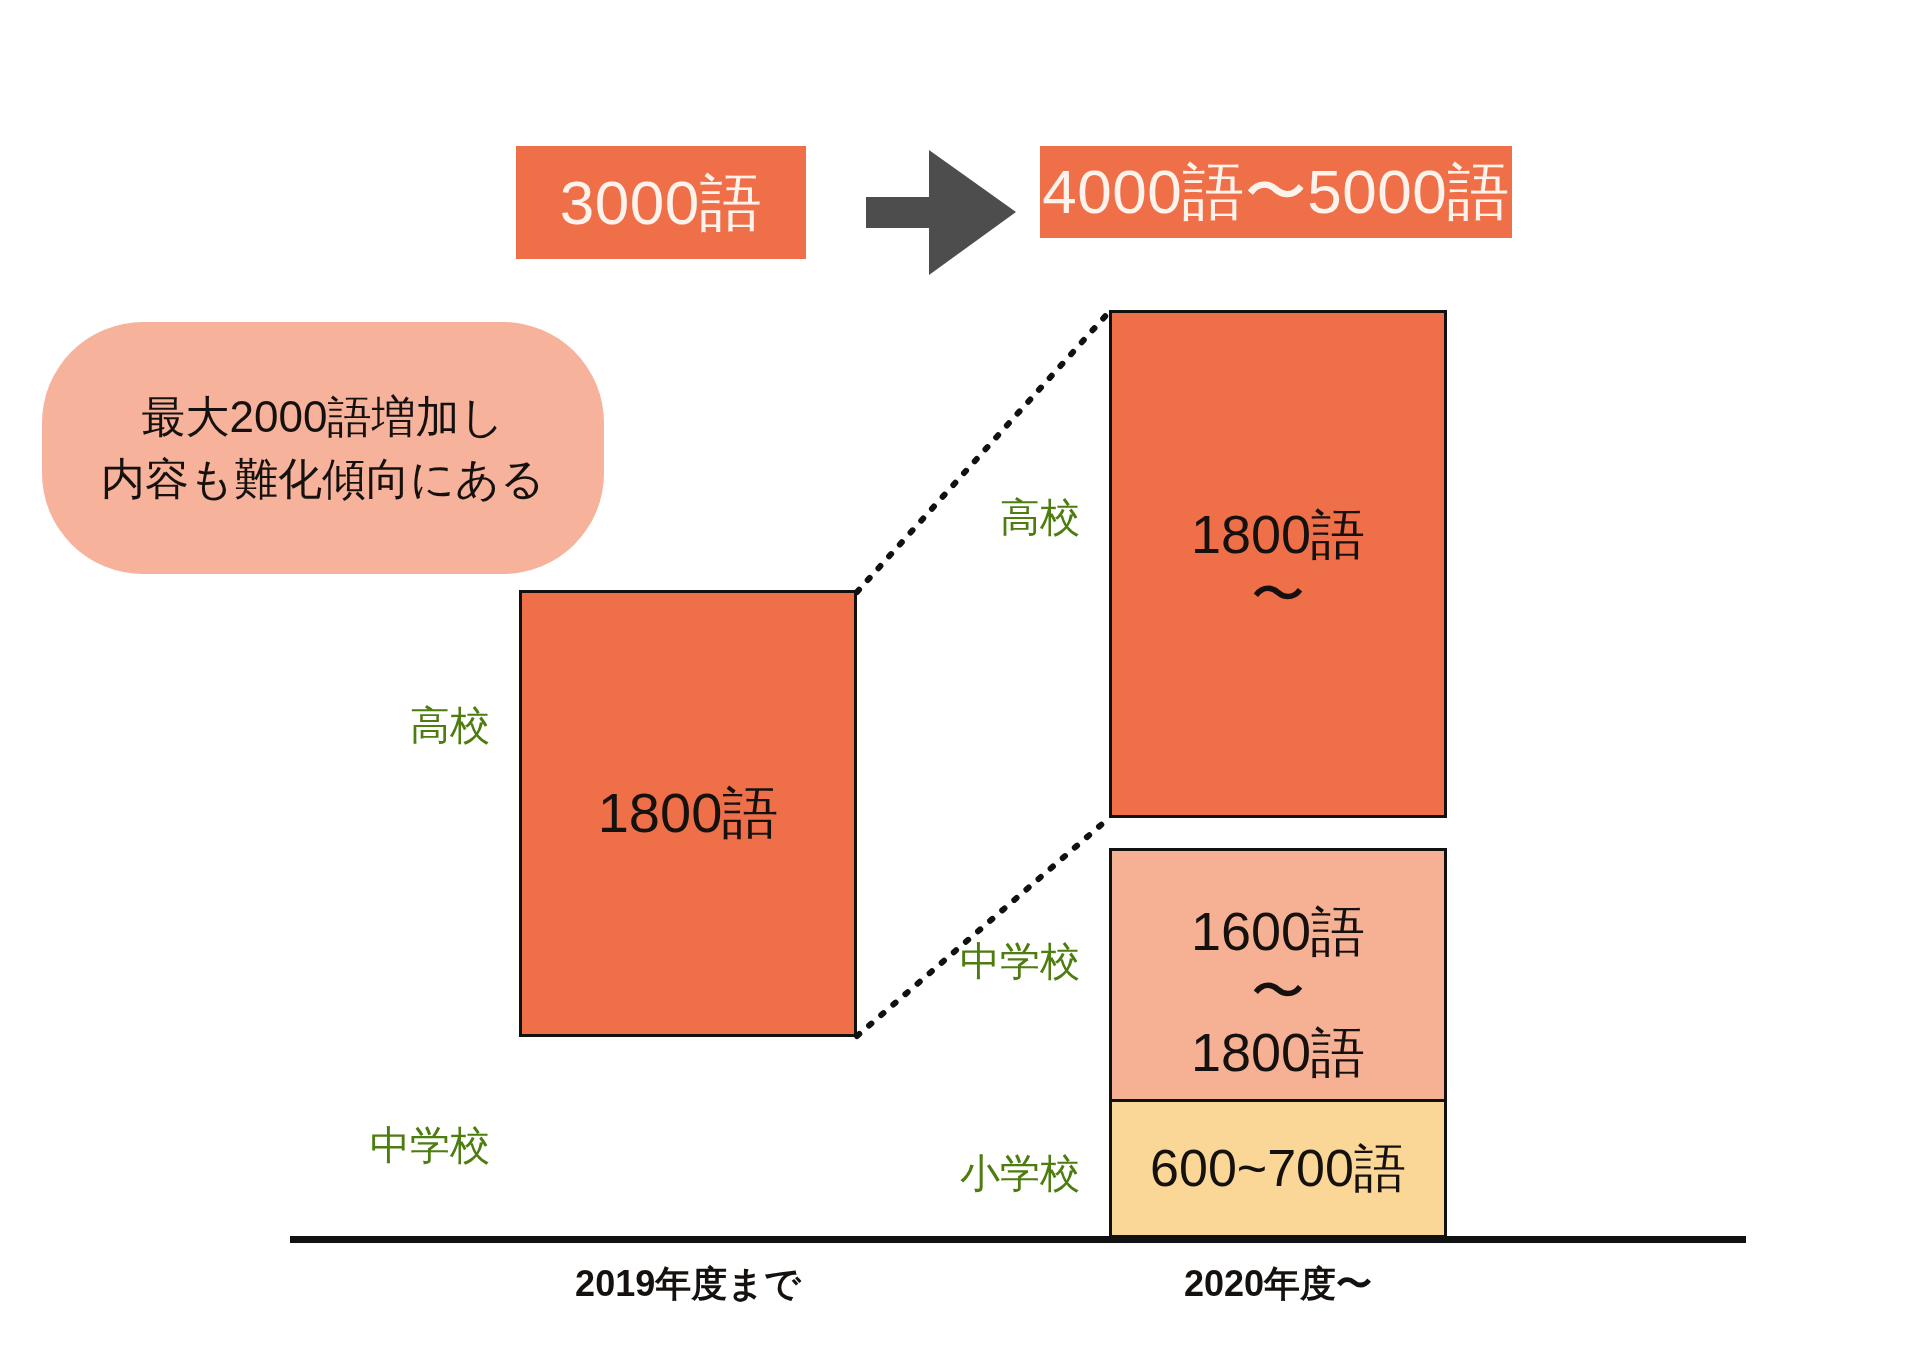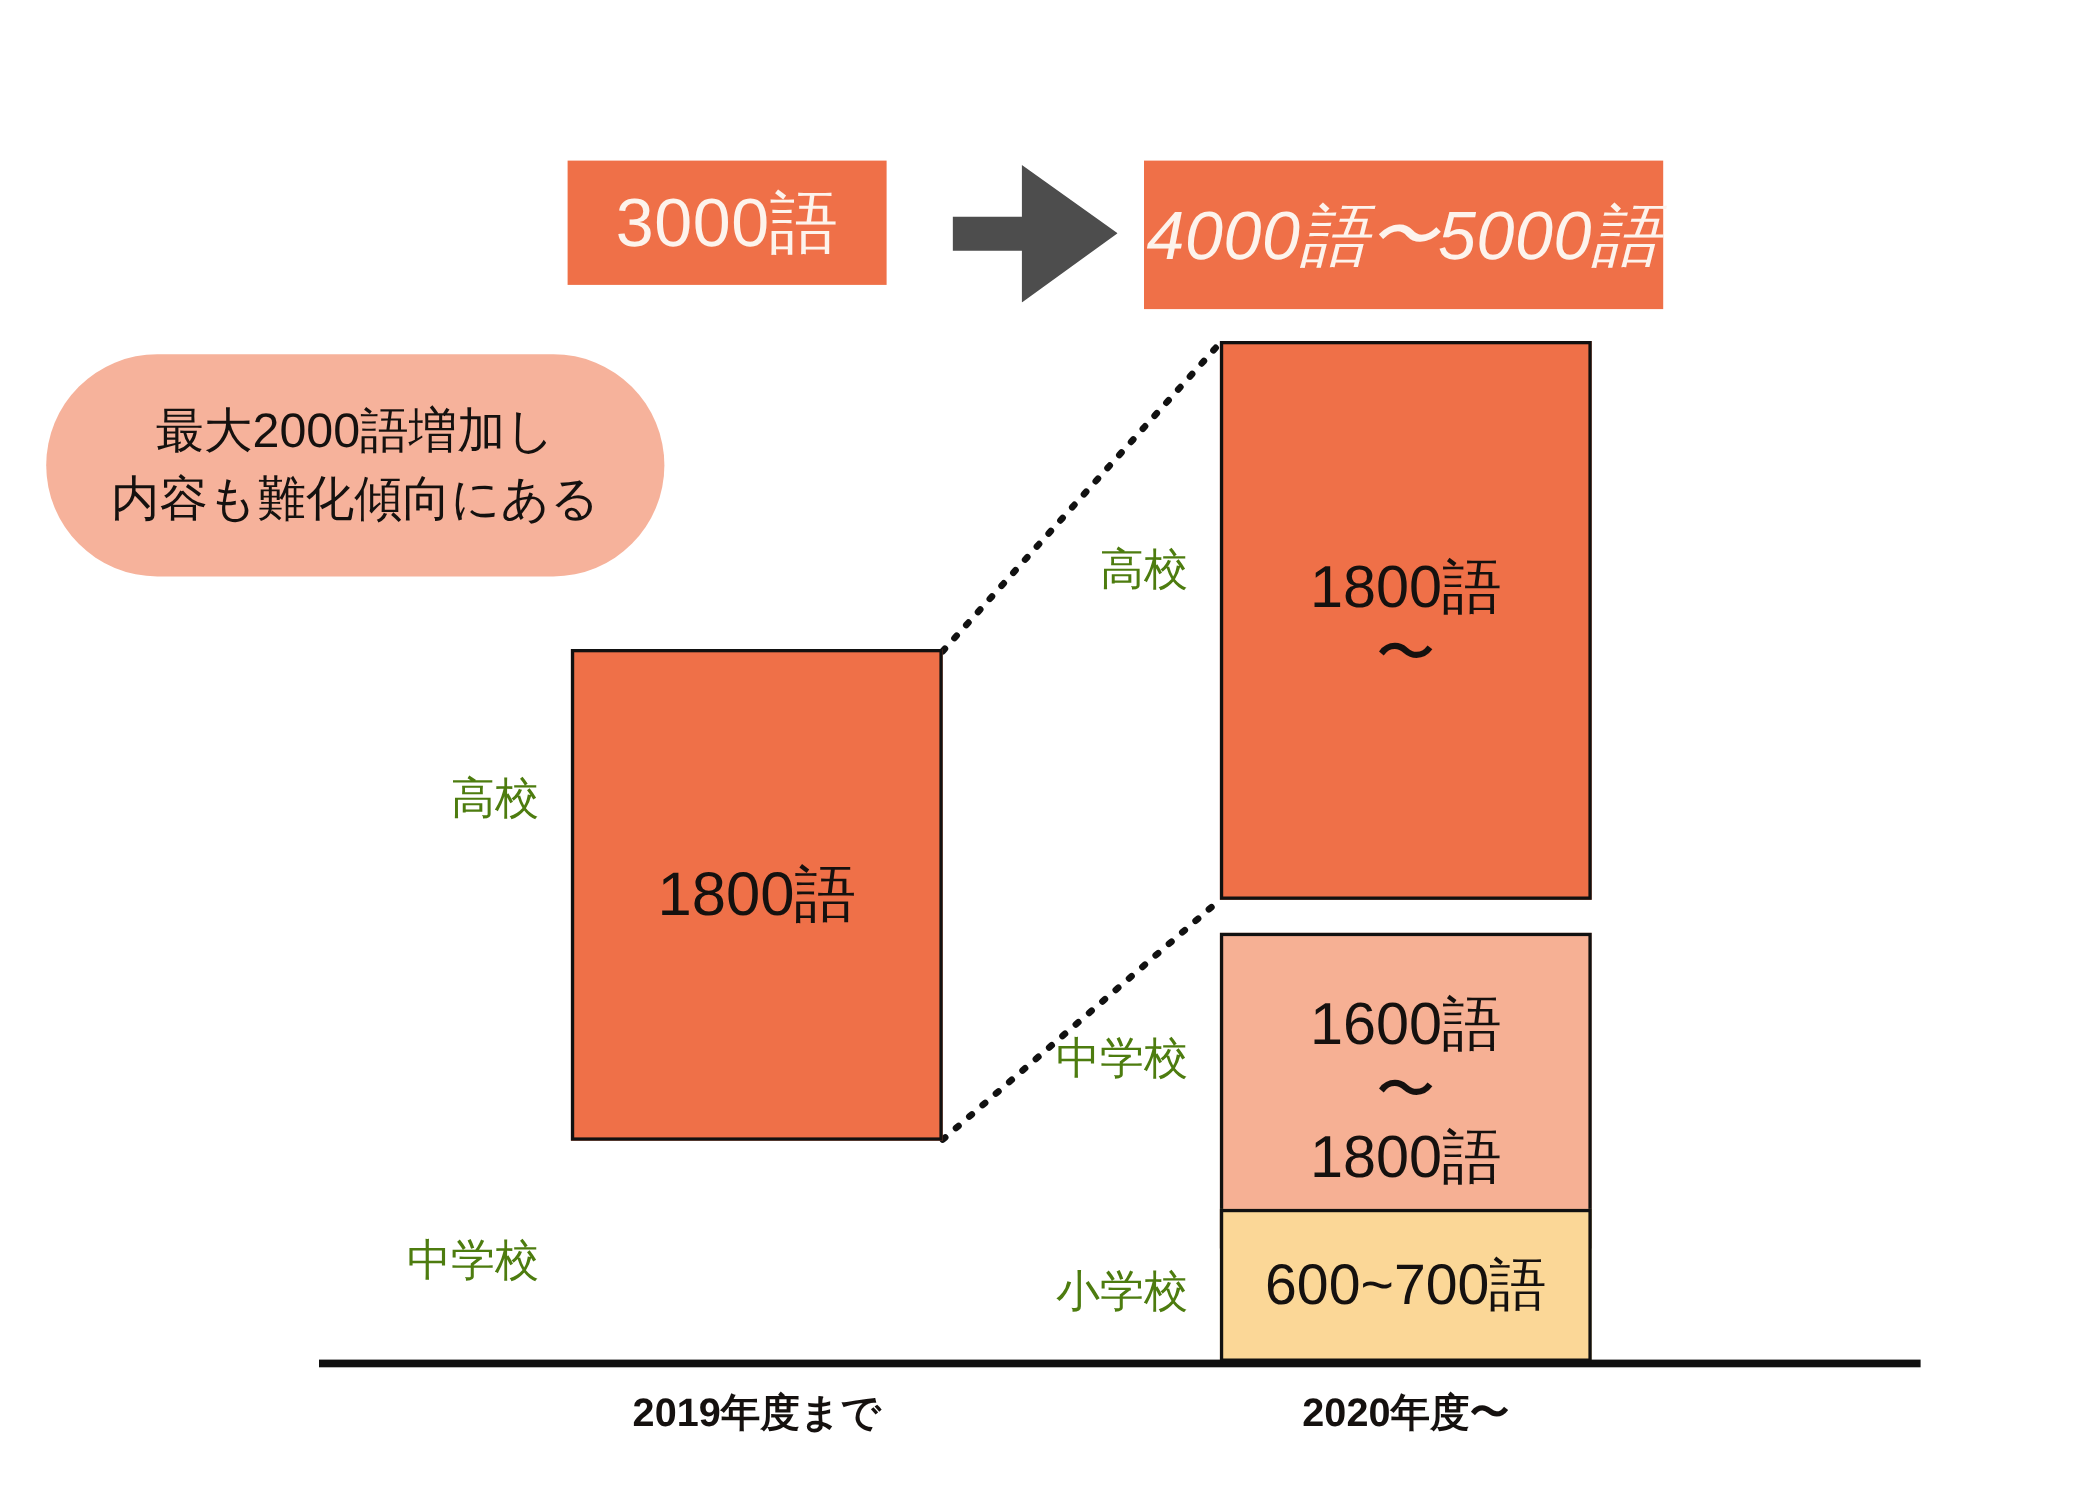--- a/index.html
+++ b/index.html
@@ -16,27 +16,27 @@
   .pill-box{
     position:absolute;
     background:#ef7048;
     color:#fdf3ec;
     display:flex;align-items:center;justify-content:center;
     font-weight:400;
     letter-spacing:0.5px;
     white-space:nowrap;
   }
   #box-before{left:516px;top:146px;width:290px;height:113px;font-size:62px;}
-  #box-after {left:1040px;top:146px;width:472px;height:135px;font-size:62px;font-style:italic;}
+  #box-after {left:1040px;top:146px;width:472px;height:92px;font-size:62px;}
 
   #arrow-icon{position:absolute;left:866px;top:150px;width:150px;height:125px;}
 
   
   #callout{
-    position:absolute;left:42px;top:322px;width:562px;height:202px;
+    position:absolute;left:42px;top:322px;width:562px;height:252px;
     background:#f6b29b;
     border-radius:101px;
     display:flex;flex-direction:column;
     align-items:center;justify-content:center;
     color:#15110f;
     font-size:44px;
     line-height:1.42;
     font-weight:400;
   }
   #callout .ln{white-space:nowrap;}

